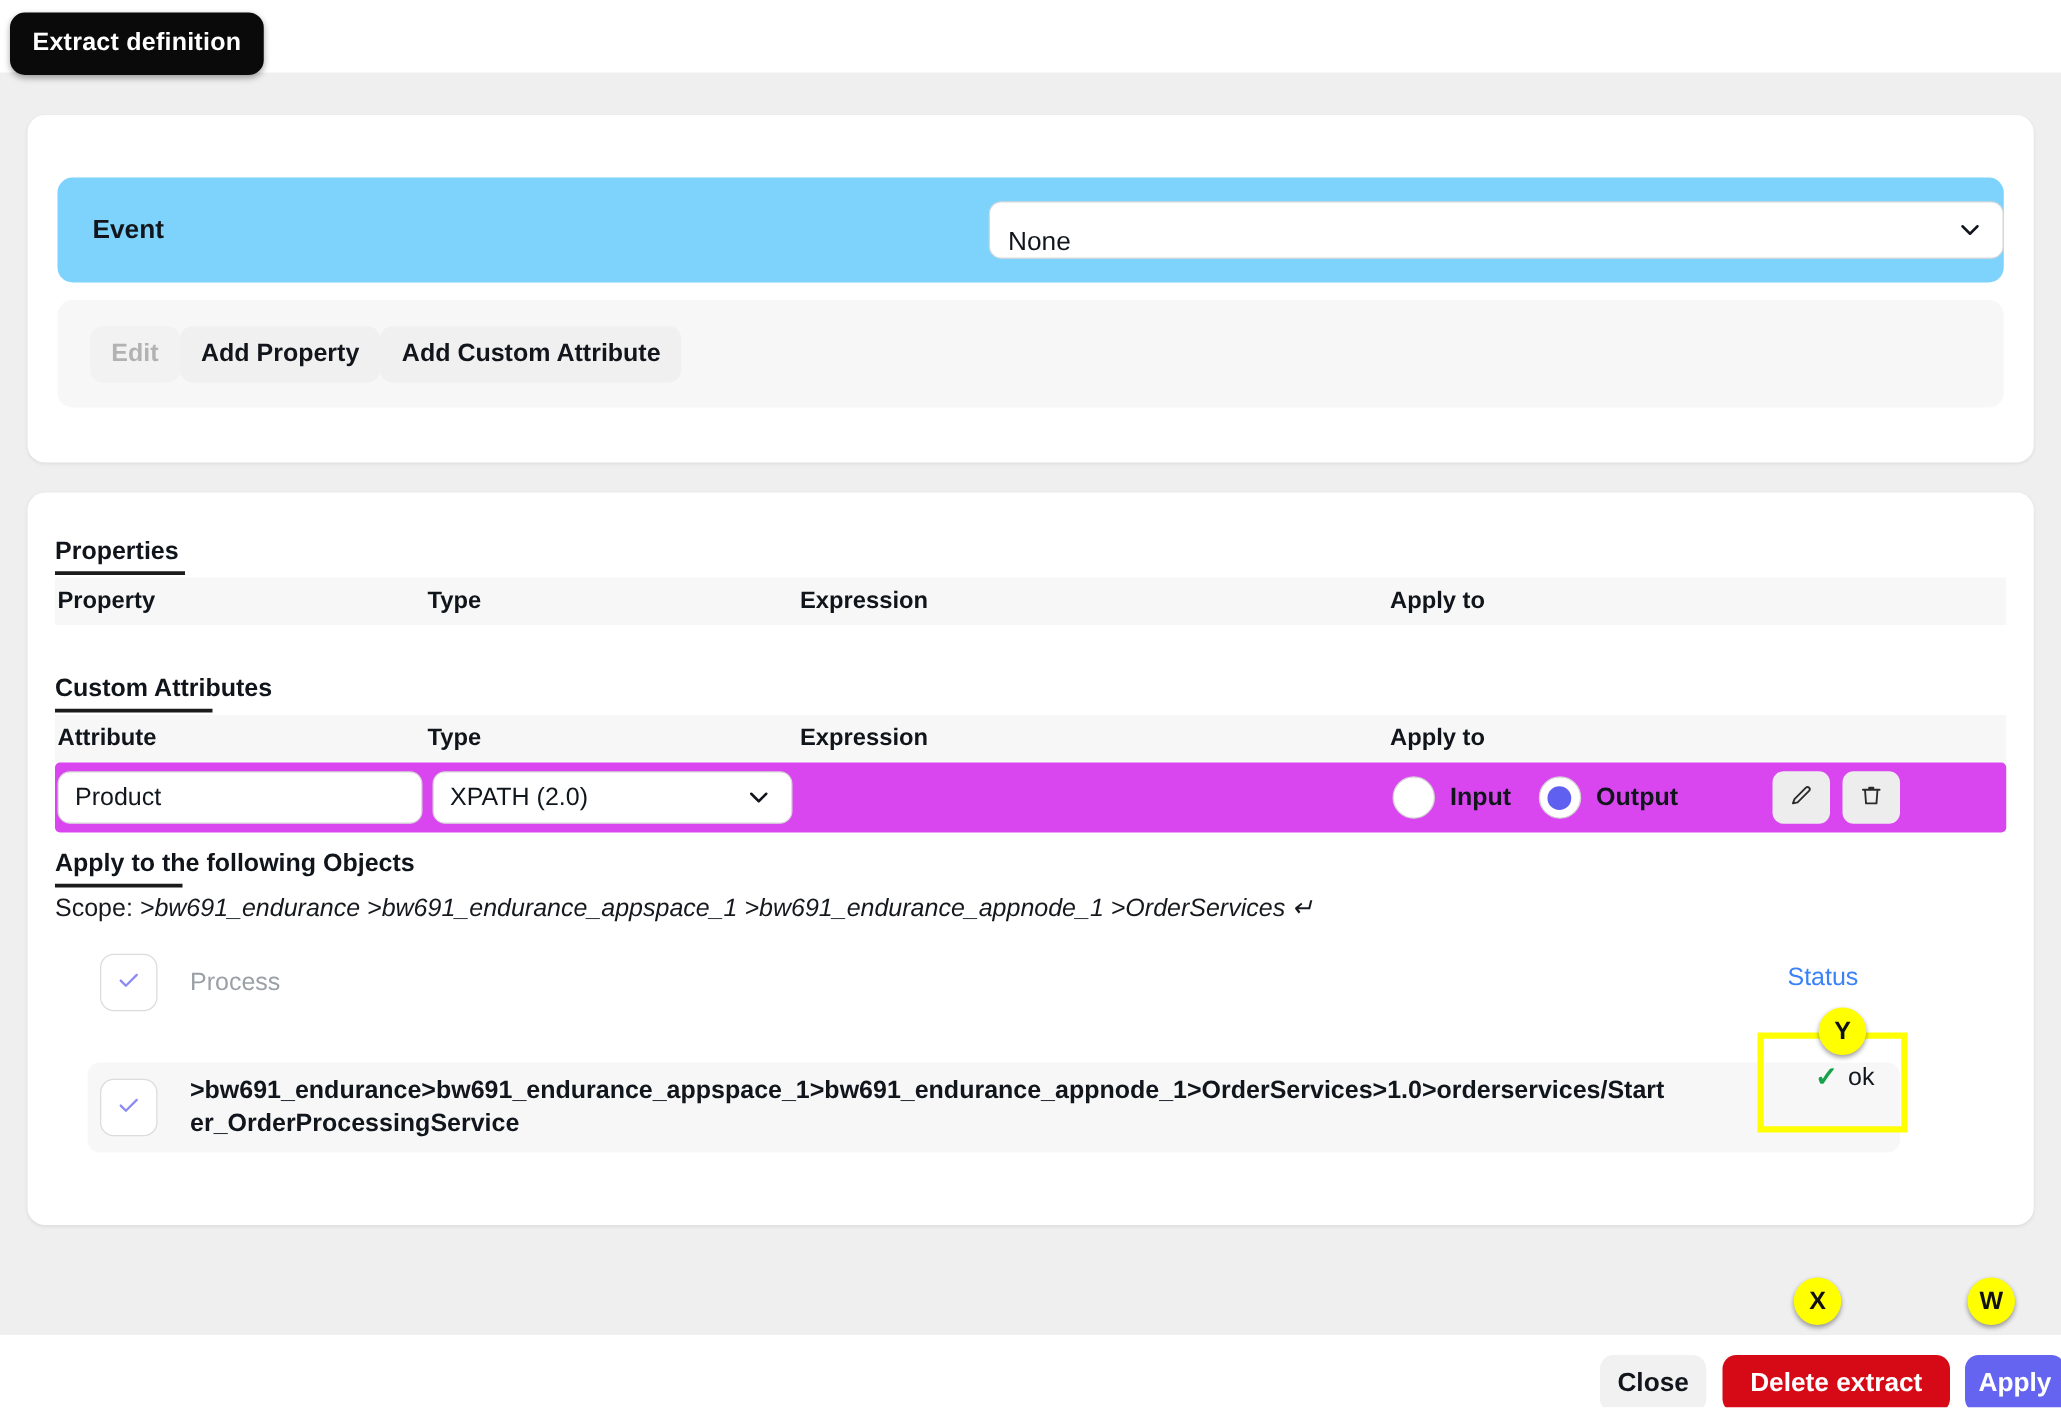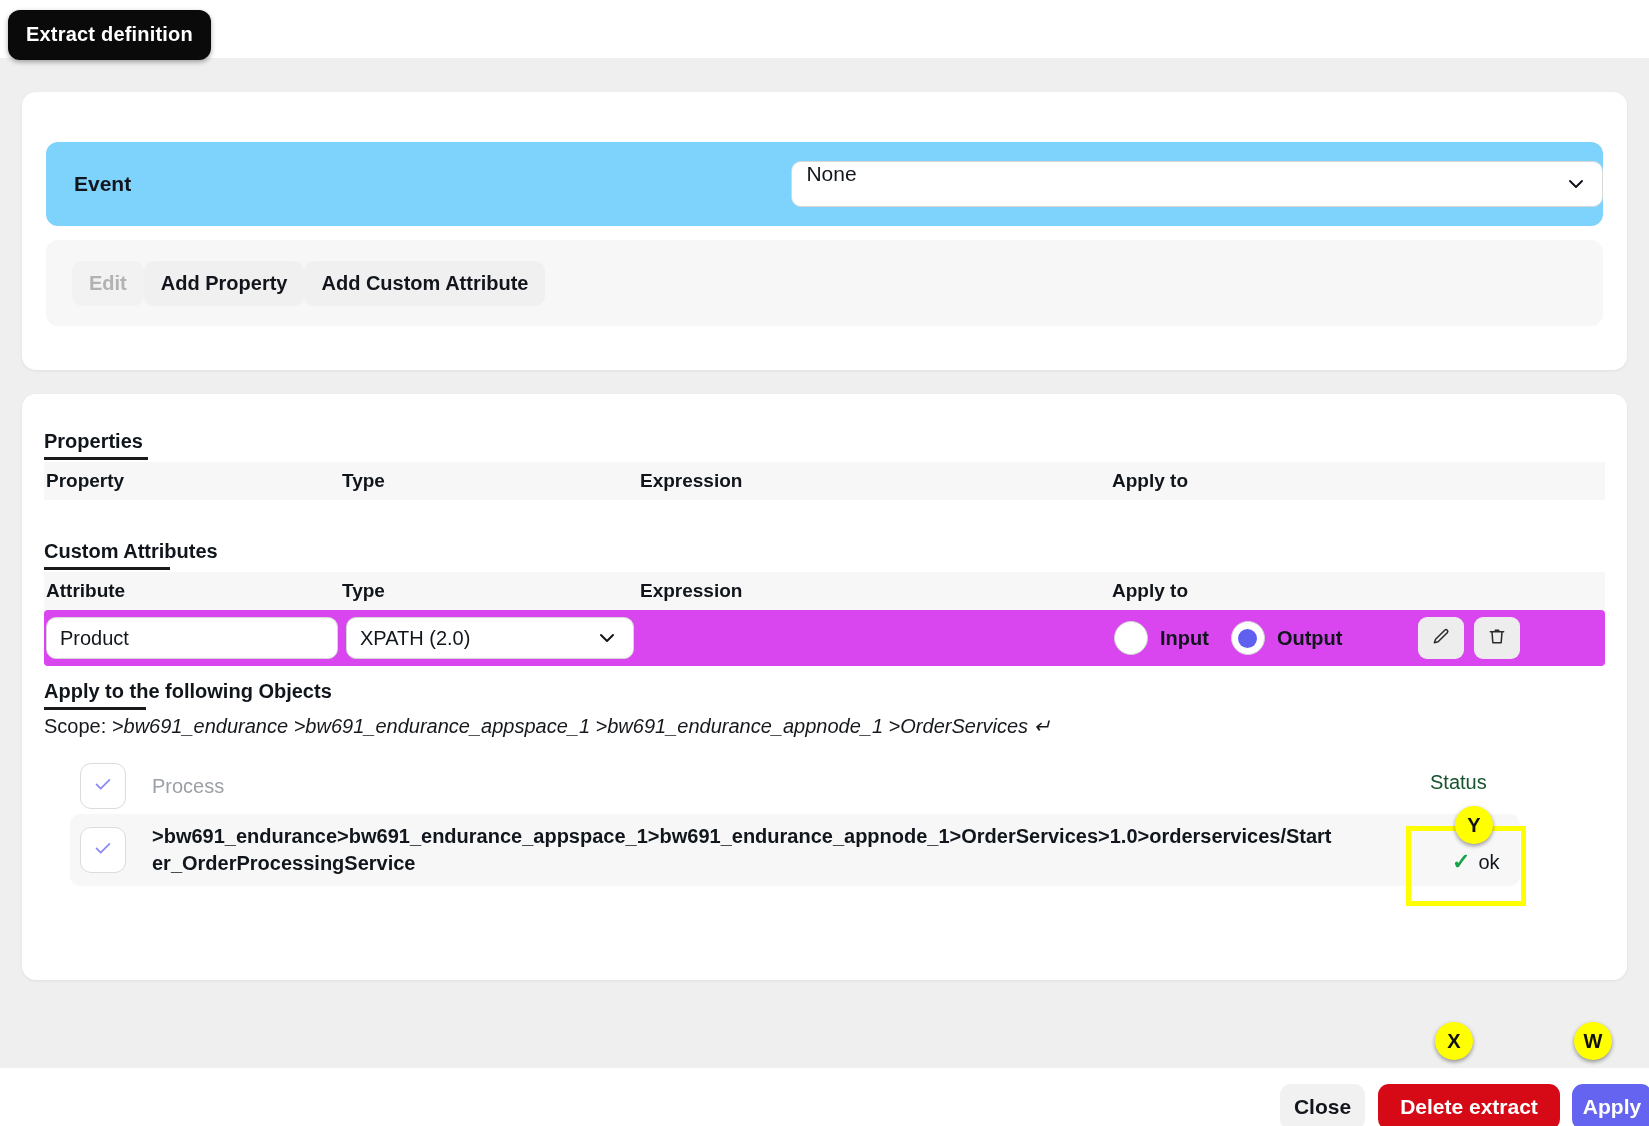--- a/index.html
+++ b/index.html
@@ -48,21 +48,21 @@
     display: flex; align-items: center;
   }
   .event-label {
     font-size: 21px; font-weight: 700; color: #12161c;
     margin-left: 28px; width: 740px;
   }
   .event-select {
     position: relative;
     width: 837px; height: 46px;
     background: #ffffff; border: 1px solid #d8d8d8; border-radius: 10px;
-    display: flex; align-items: flex-start;
+    display: flex; align-items: flex-end;
   }
   .event-select .val { font-size: 21px; color: #11161d; margin-left: 14px; }
   .caret {
     position: absolute; right: 16px; top: 50%; transform: translateY(-50%);
     width: 20px; height: 20px;
   }
   .caret svg { display:block; }
 
   
   .toolbar-row {
@@ -157,21 +157,21 @@
     margin-left: 10px; flex: 0 0 auto; cursor: pointer;
   }
   .obj-text {
     font-size: 20px; color: #11161d; margin-left: 26px;
     line-height: 1.33; word-break: break-all; font-weight: 600;
     max-width: 1190px;
   }
   .obj-text.muted { color: #9aa0a6; font-weight: 400; word-break: normal; }
 
   .status-head {
-    position: absolute; font-size: 20px; color: #14532d;
+    position: absolute; font-size: 20px; color: #3b82f6;
   }
   .status-ok {
     position: absolute; font-size: 20px; color: #11161d;
     display: flex; align-items: center; gap: 8px;
   }
   .status-ok .tick { color: #16a34a; font-size: 22px; font-weight: 700; }
 
   .hl-box {
     position: absolute; border: 5px solid #ffff00; background: transparent;
   }
@@ -302,21 +302,21 @@
         <span>
           <svg width="22" height="22" viewBox="0 0 24 24" fill="none">
               <path d="M5 12.5l4.5 4.5L19 7.5" stroke="#8b8bf2" stroke-width="2" stroke-linecap="round" stroke-linejoin="round"></path>
             </svg>
         </span>
       </div>
       <span class="obj-text muted">Process</span>
     </div>
     <div class="status-head" style="left:1408px; top:377px;">Status</div>
 
-    <div class="obj-row" style="top:420px; height:72px;">
+    <div class="obj-row" style="top:456px; height:72px;">
       <div class="chk">
         <span>
           <svg width="22" height="22" viewBox="0 0 24 24" fill="none">
               <path d="M5 12.5l4.5 4.5L19 7.5" stroke="#8b8bf2" stroke-width="2" stroke-linecap="round" stroke-linejoin="round"></path>
             </svg>
         </span>
       </div>
       <span class="obj-text">&gt;bw691_endurance&gt;bw691_endurance_appspace_1&gt;bw691_endurance_appnode_1&gt;OrderServices&gt;1.0&gt;orderservices/Starter_OrderProcessingService</span>
     </div>
 

